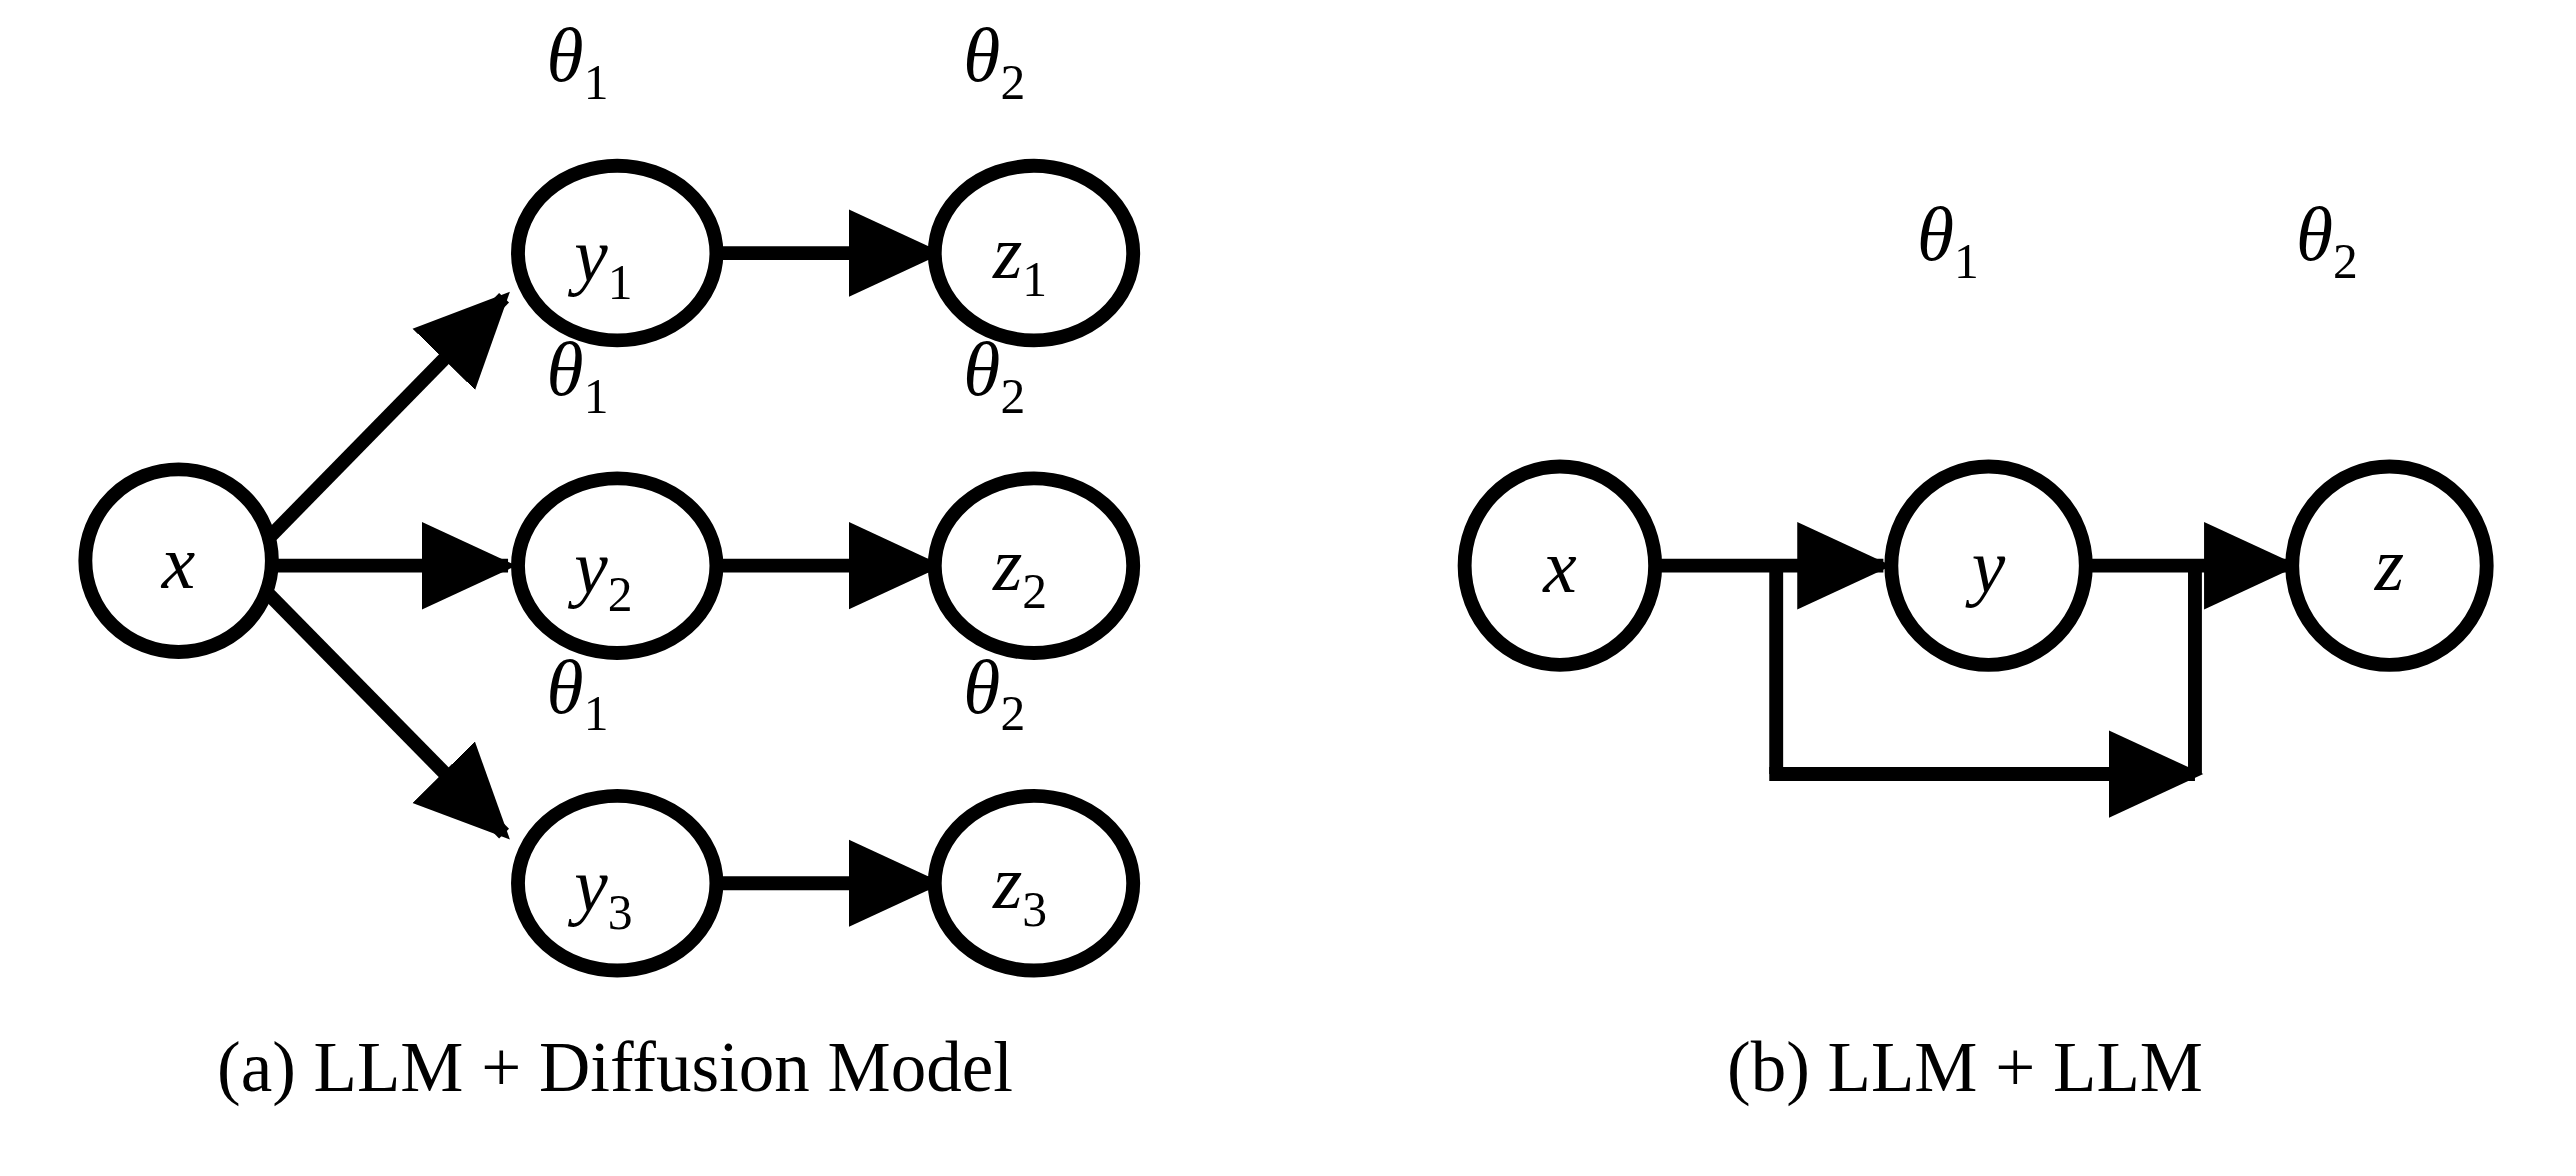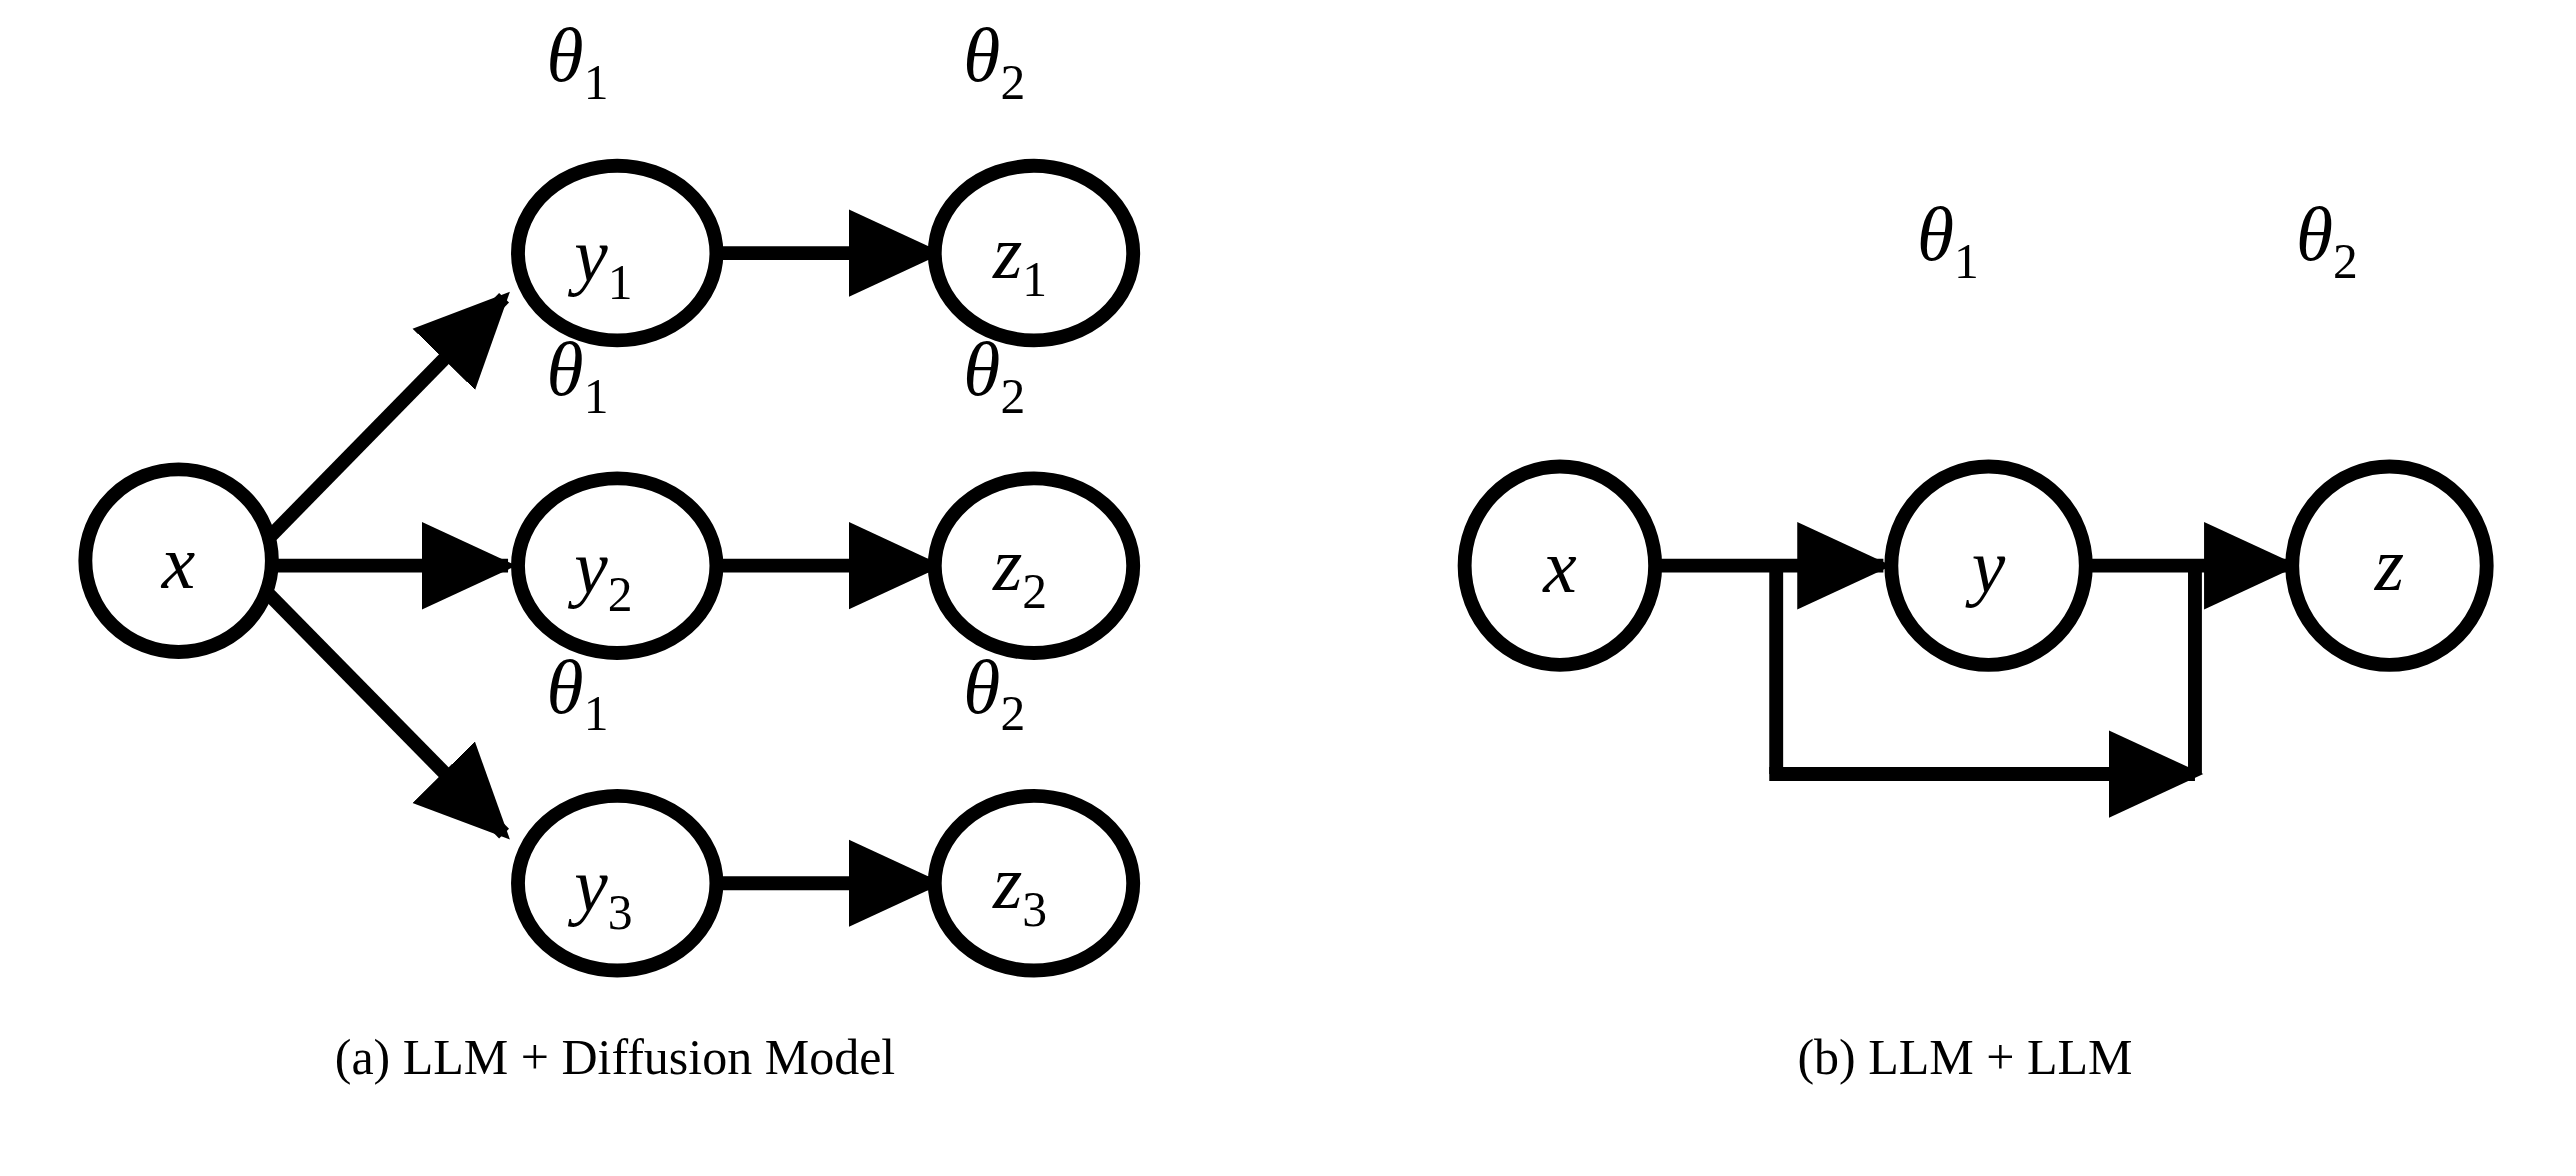--- a/index.html
+++ b/index.html
@@ -26,21 +26,21 @@
     left: 0;
     top: 0;
     width: 2576px;
     height: 1177px;
   }
   .cap {
     position: absolute;
     text-align: center;
     white-space: nowrap;
     font-family: "Liberation Serif", "DejaVu Serif", serif;
-    font-size: 50px;
+    font-size: 71px;
     line-height: 1;
     color: #000000;
   }
   #caption-a {
     left: 0px;
     top: 1032px;
     width: 1230px;
   }
   #caption-b {
     left: 1350px;

